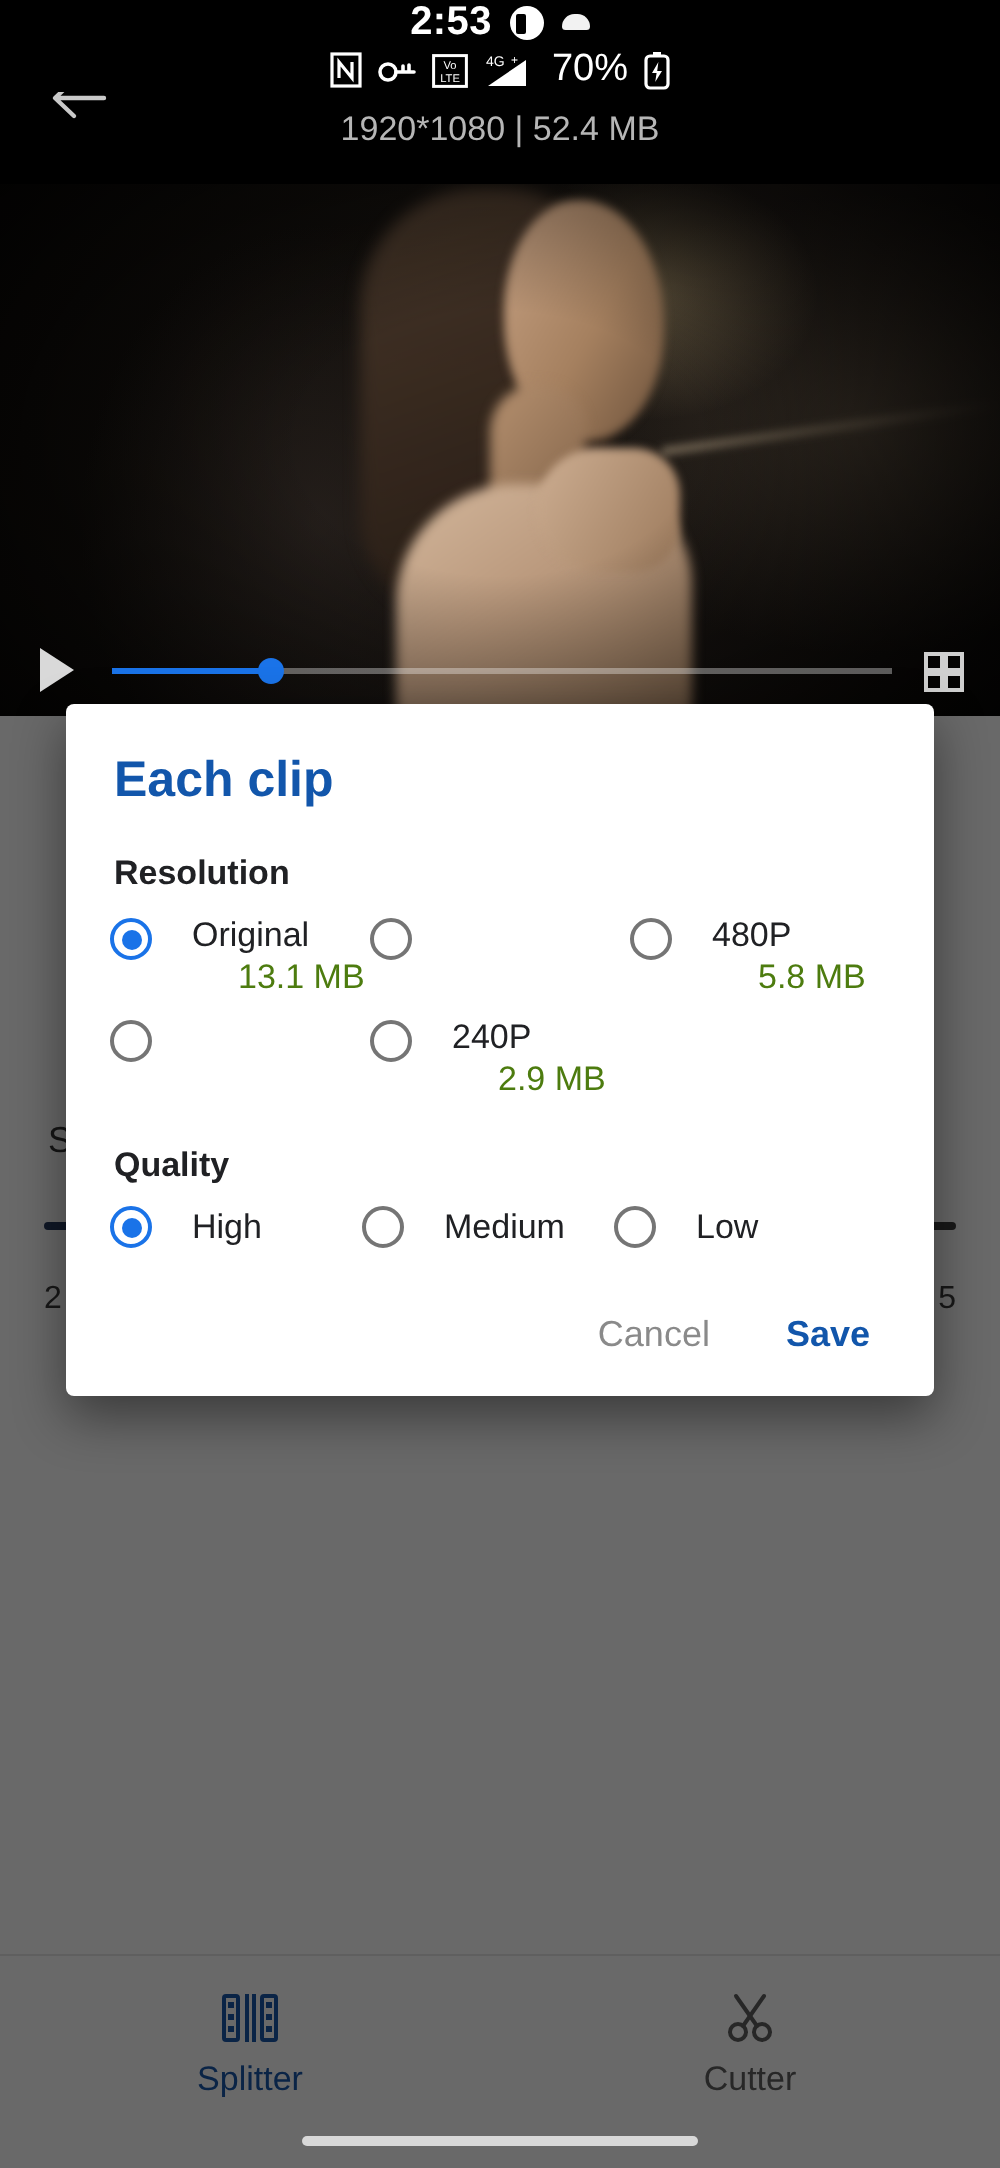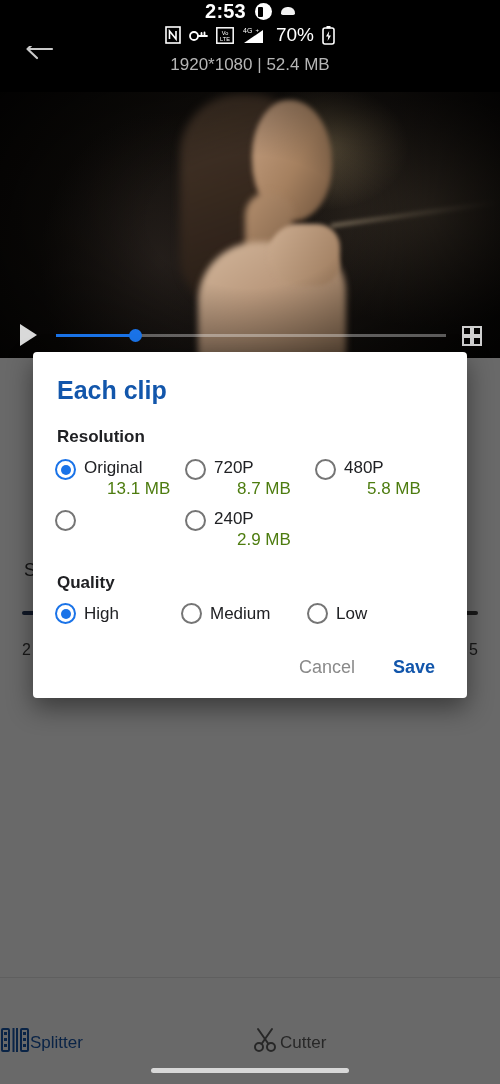--- a/index.html
+++ b/index.html
@@ -289,21 +289,21 @@
     left: 0; bottom: 0;
     width: 500px;
     height: 106px;
     background: rgba(0,0,0,.58);
     z-index: 11;
     pointer-events: none;
   }
   .nav-item {
     flex: 1;
     display: flex;
-    flex-direction: row;
+    flex-direction: column;
     align-items: center;
     justify-content: flex-start;
     padding-top: 17px;
     box-sizing: border-box;
     text-align: right;
   }
   .nav-label {
     margin-top: 7px;
     font-size: 17px;
   }
@@ -348,21 +348,21 @@
   .radio-grid {
     display: flex;
     flex-wrap: wrap;
   }
   .radio-grid.res .radio-opt { width: 130px; }
   .radio-grid.qual .radio-opt { width: 126px; }
   .radio-opt {
     display: flex;
     align-items: flex-start;
     margin-bottom: 9px;
-    gap: 8px;
+    gap: 20px;
   }
   .radio {
     width: 21px; height: 21px;
     border-radius: 50%;
     border: 2px solid #757575;
     box-sizing: border-box;
     flex: none;
     margin-top: 2px;
     position: relative;
   }
@@ -535,24 +535,20 @@
     <div class="radio-grid res">
       <div class="radio-opt">
         <span class="radio checked"></span>
         <span>
           <span class="opt-text">Original</span><br>
           <span class="opt-sub">13.1 MB</span>
         </span>
       </div>
       <div class="radio-opt">
         <span class="radio"></span>
-        <span>
-          <span class="opt-text">720P</span><br>
-          <span class="opt-sub">8.7 MB</span>
-        </span>
       </div>
       <div class="radio-opt">
         <span class="radio"></span>
         <span>
           <span class="opt-text">480P</span><br>
           <span class="opt-sub">5.8 MB</span>
         </span>
       </div>
       <div class="radio-opt">
         <span class="radio"></span>

